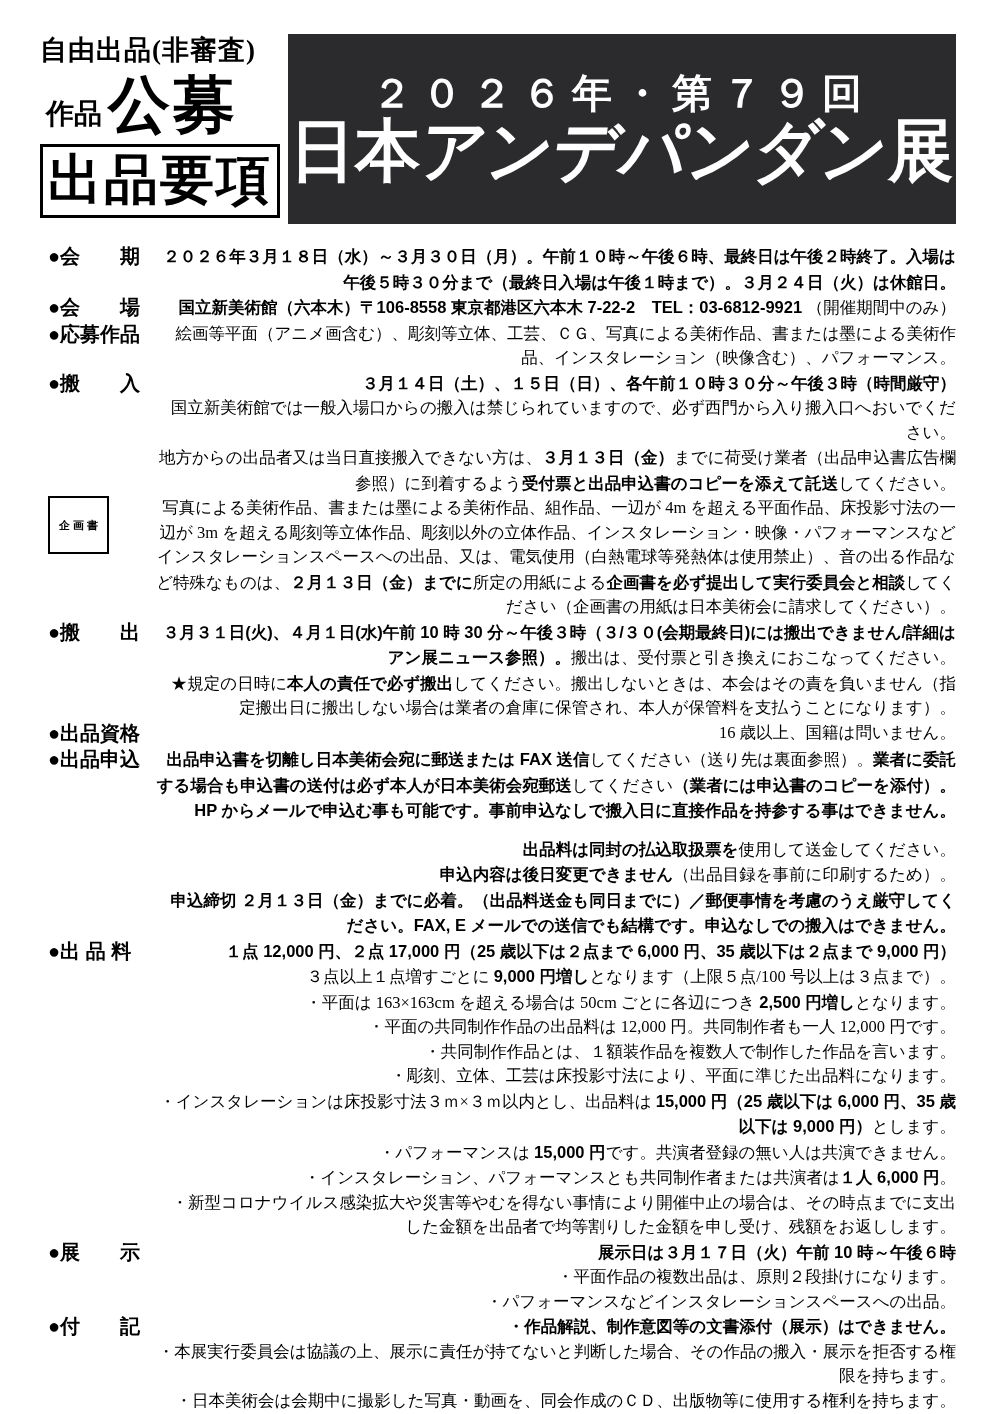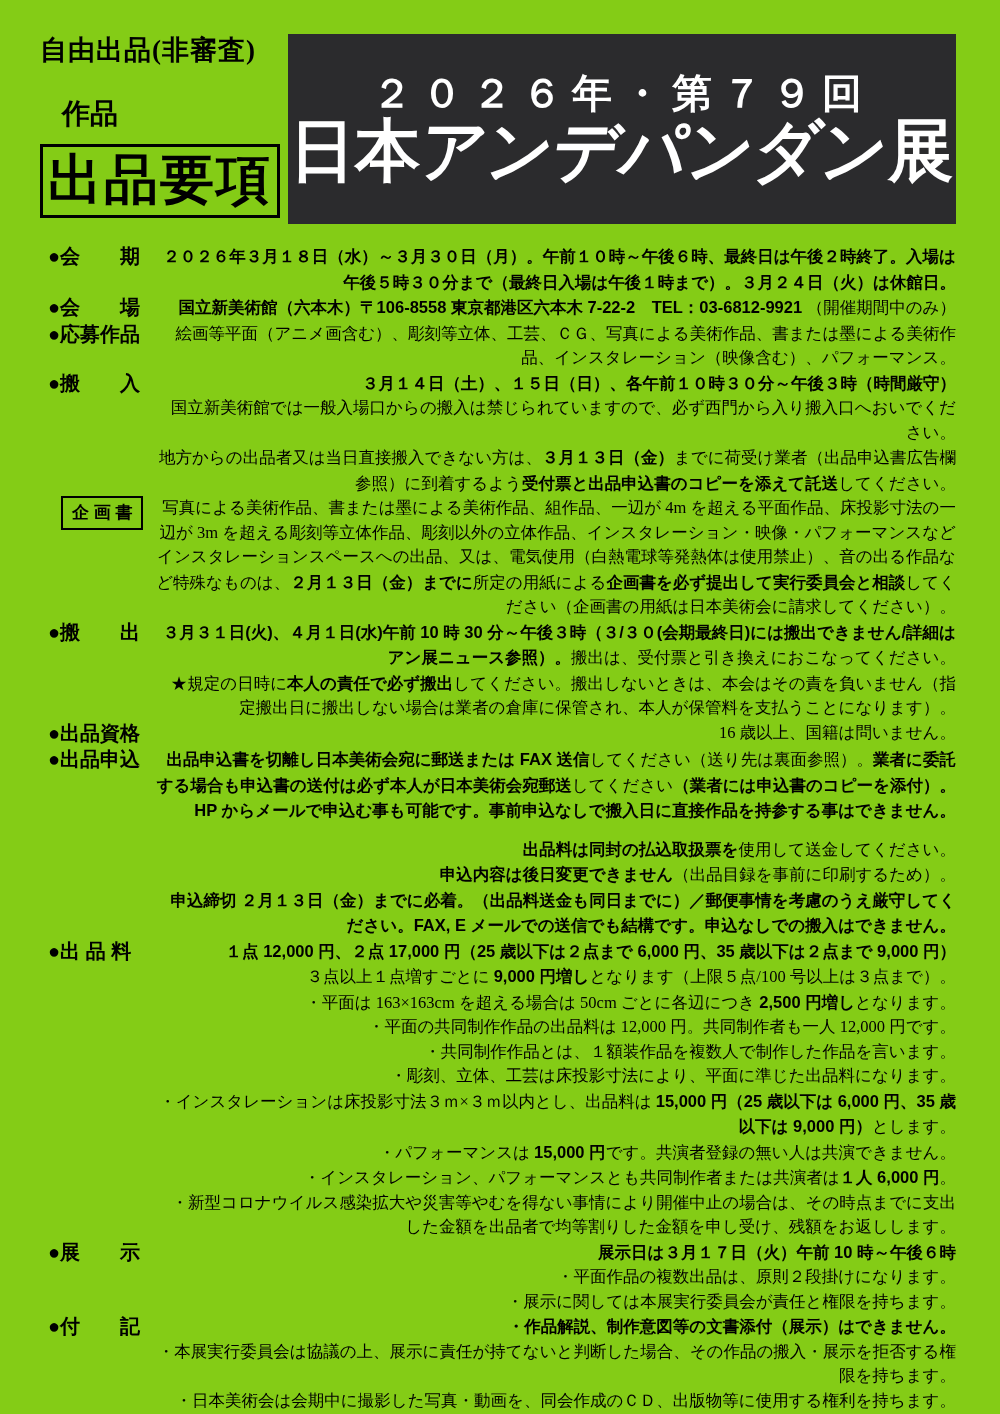--- a/index.html
+++ b/index.html
@@ -1,32 +1,32 @@
 <!DOCTYPE html>
 <html lang="ja"><head>
 <meta charset="utf-8">
 <style>
   html,body{margin:0;padding:0;background:#e8e8e8;}
   .page{
     position:relative;
     width:1000px;height:1414px;
-    background:#84cc16;
+    background:#ffffff;
     color:#000;
     overflow:hidden;
     font-family:"Liberation Serif", serif;
   }
   
   .header{position:relative;height:196px;margin:32px 44px 0 40px;}
   .header-left{position:absolute;left:0;top:0;width:245px;}
   .free-label{
     font-family:"Liberation Serif", serif;font-weight:bold;
     font-size:27px;letter-spacing:1px;white-space:nowrap;
   }
   .kobo-row{display:flex;align-items:flex-end;margin-top:2px;height:66px;}
-  .sakuhin{font-weight:bold;font-size:28px;line-height:1;margin:0 6px 8px 22px;}
+  .sakuhin{font-weight:bold;font-size:28px;line-height:1;margin:0 6px 8px 6px;}
   .kobo{font-weight:bold;font-size:62px;line-height:1;letter-spacing:3px;}
   .youkou-box{
     margin-top:8px;border:3px solid #000;width:234px;
     text-align:center;font-weight:bold;font-size:54px;line-height:1.25;
     letter-spacing:2px;
   }
   .banner{
     position:absolute;right:0;top:2px;width:668px;height:190px;
     display:flex;flex-direction:column;justify-content:center;align-items:center;
   }
@@ -46,39 +46,40 @@
     margin:16px 44px 0 48px;
     font-size:16.5px;line-height:24.5px;
   }
   .section-row{display:flex;align-items:flex-start;}
   .label-cell{flex:0 0 107px;max-width:107px;}
   .label{
     font-family:"Liberation Sans", sans-serif;font-weight:bold;
     font-size:20px;white-space:pre;display:inline-block;
   }
   .label.boxed{
-    border:2px solid #000;padding:4px 9px;margin-left:13px;
-    font-size:17px;line-height:22px;
+    border:2px solid #000;padding:16px 9px;margin-left:0;
+    font-size:11px;line-height:22px;
   }
   .content{flex:1 1 auto;min-width:0;}
   .para{text-align:right;}
   .para.hang{padding-left:1em;text-indent:-1em;}
   .spacer{height:13px;}
   .run-b{font-family:"Liberation Sans", sans-serif;font-weight:bold;}
   .run-r{font-family:"Liberation Serif", serif;}
 </style>
 </head>
 <body>
 
 <div class="page">
   <div class="header">
     <div class="header-left">
       <div class="free-label">自由出品(非審査)</div>
       <div class="kobo-row">
         <span class="sakuhin">作品</span>
+        <span class="kobo">公募</span>
       </div>
       <div class="youkou-box">出品要項</div>
     </div>
     <div class="banner" id="banner" style="background: rgb(43, 43, 45); color: rgb(255, 255, 255); justify-content: center;">
       <div class="banner-line1">２０２６年・第７９回</div>
       <div class="banner-line2">
         <span>日本</span>
         <span class="skewed">アンデパンダン</span>
         <span>展</span>
       </div>
@@ -154,21 +155,21 @@
           <div class="para hang"><span class="run-r">・パフォーマンスは </span><span class="run-b">15,000 円</span><span class="run-r">です。共演者登録の無い人は共演できません。</span></div>
           <div class="para hang"><span class="run-r">・インスタレーション、パフォーマンスとも共同制作者または共演者は</span><span class="run-b">１人 6,000 円</span><span class="run-r">。</span></div>
           <div class="para hang"><span class="run-r">・新型コロナウイルス感染拡大や災害等やむを得ない事情により開催中止の場合は、その時点までに支出した金額を出品者で均等割りした金額を申し受け、残額をお返しします。</span></div>
         </div>
       </div>
       <div class="section-row">
         <div class="label-cell"><span class="label">●展　　示</span></div>
         <div class="content">
           <div class="para"><span class="run-b">展示日は３月１７日（火）午前 10 時～午後６時</span></div>
           <div class="para hang"><span class="run-r">・平面作品の複数出品は、原則２段掛けになります。</span></div>
-          <div class="para hang"><span class="run-r">・展示に関しては本展実行委員会が責任と権限を持ちます。</span></div>
+          <div class="para hang"><span class="run-r">・パフォーマンスなどインスタレーションスペースへの出品。</span></div>
         </div>
       </div>
       <div class="section-row">
         <div class="label-cell"><span class="label">●付　　記</span></div>
         <div class="content">
           <div class="para hang"><span class="run-b">・作品解説、制作意図等の文書添付（展示）はできません。</span></div>
           <div class="para hang"><span class="run-r">・本展実行委員会は協議の上、展示に責任が持てないと判断した場合、その作品の搬入・展示を拒否する権限を持ちます。</span></div>
           <div class="para hang"><span class="run-r">・日本美術会は会期中に撮影した写真・動画を、同会作成のＣＤ、出版物等に使用する権利を持ちます。</span></div>
         </div>
       </div>

